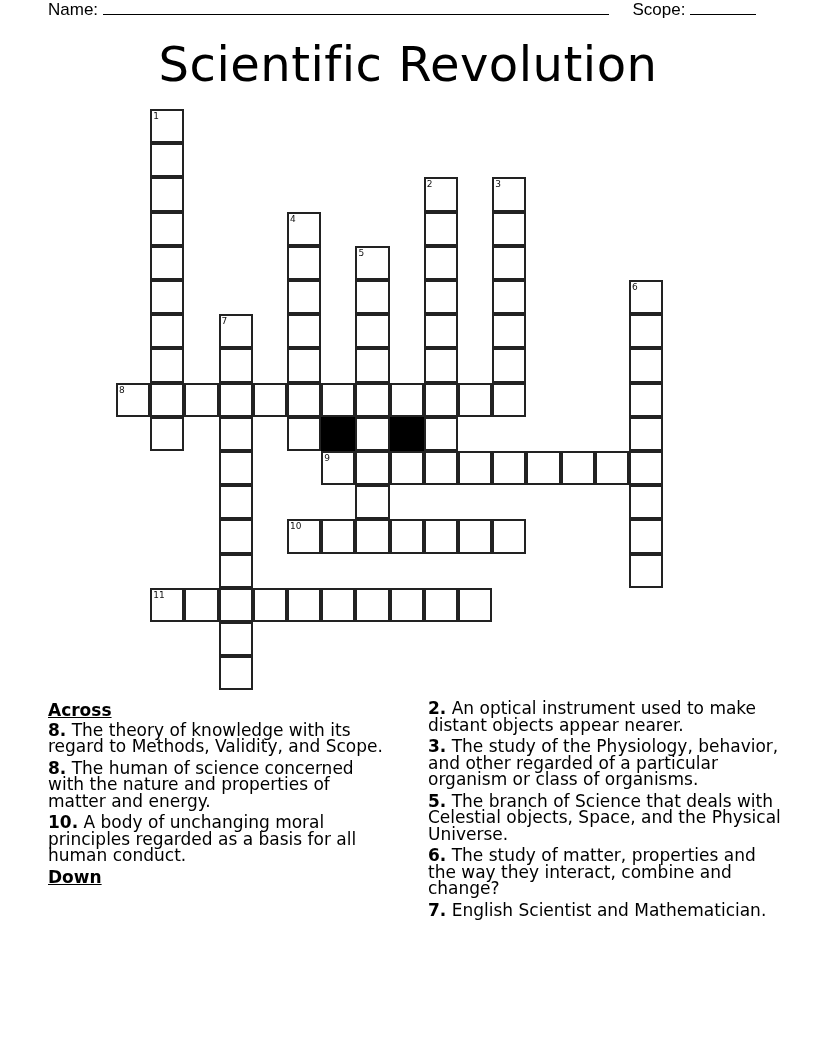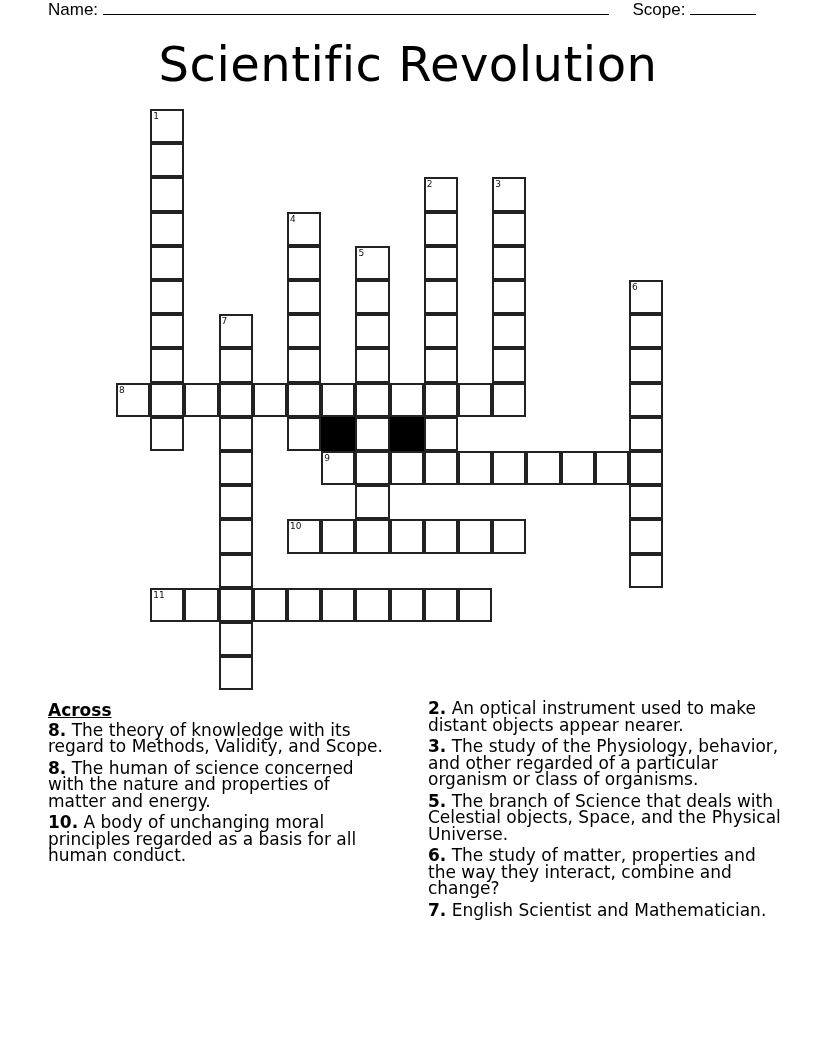--- a/index.html
+++ b/index.html
@@ -140,20 +140,21 @@
     <div class="cell" style="left: 459px; top: 588.8px;"></div>
     <div class="cell block" style="left: 322.2px; top: 417.8px;"></div>
     <div class="cell block" style="left: 390.6px; top: 417.8px;"></div>
   </div>
 
 <div class="clues left">
   <div class="clue-heading">Across</div>
   <div class="clue"><span class="n">8.</span> <span>The theory of knowledge with its regard to Methods, Validity, and Scope.</span></div>
   <div class="clue"><span class="n">8.</span> <span>The human of science concerned with the nature and properties of matter and energy.</span></div>
   <div class="clue"><span class="n">10.</span> <span>A body of unchanging moral principles regarded as a basis for all human conduct.</span></div>
+  <div class="clue-heading">Down</div>
 </div>
 
 <div class="clues right">
   <div class="clue"><span class="n">2.</span> <span>An optical instrument used to make distant objects appear nearer.</span></div>
   <div class="clue"><span class="n">3.</span> <span>The study of the Physiology, behavior, and other regarded of a particular organism or class of organisms.</span></div>
   <div class="clue"><span class="n">5.</span> <span>The branch of Science that deals with Celestial objects, Space, and the Physical Universe.</span></div>
   <div class="clue"><span class="n">6.</span> <span>The study of matter, properties and the way they interact, combine and change?</span></div>
   <div class="clue"><span class="n">7.</span> <span>English Scientist and Mathematician.</span></div>
 </div>
 

